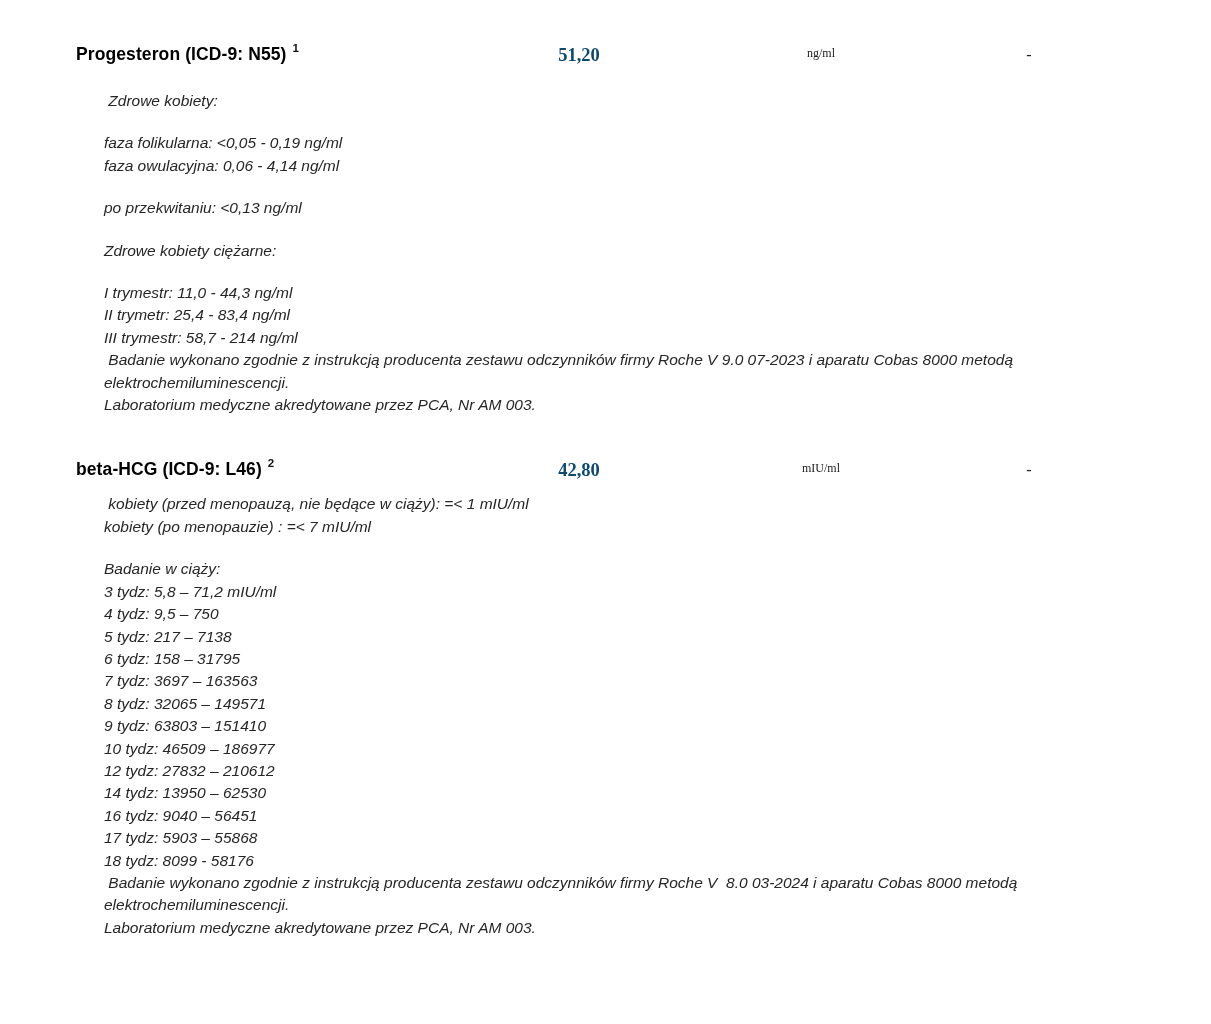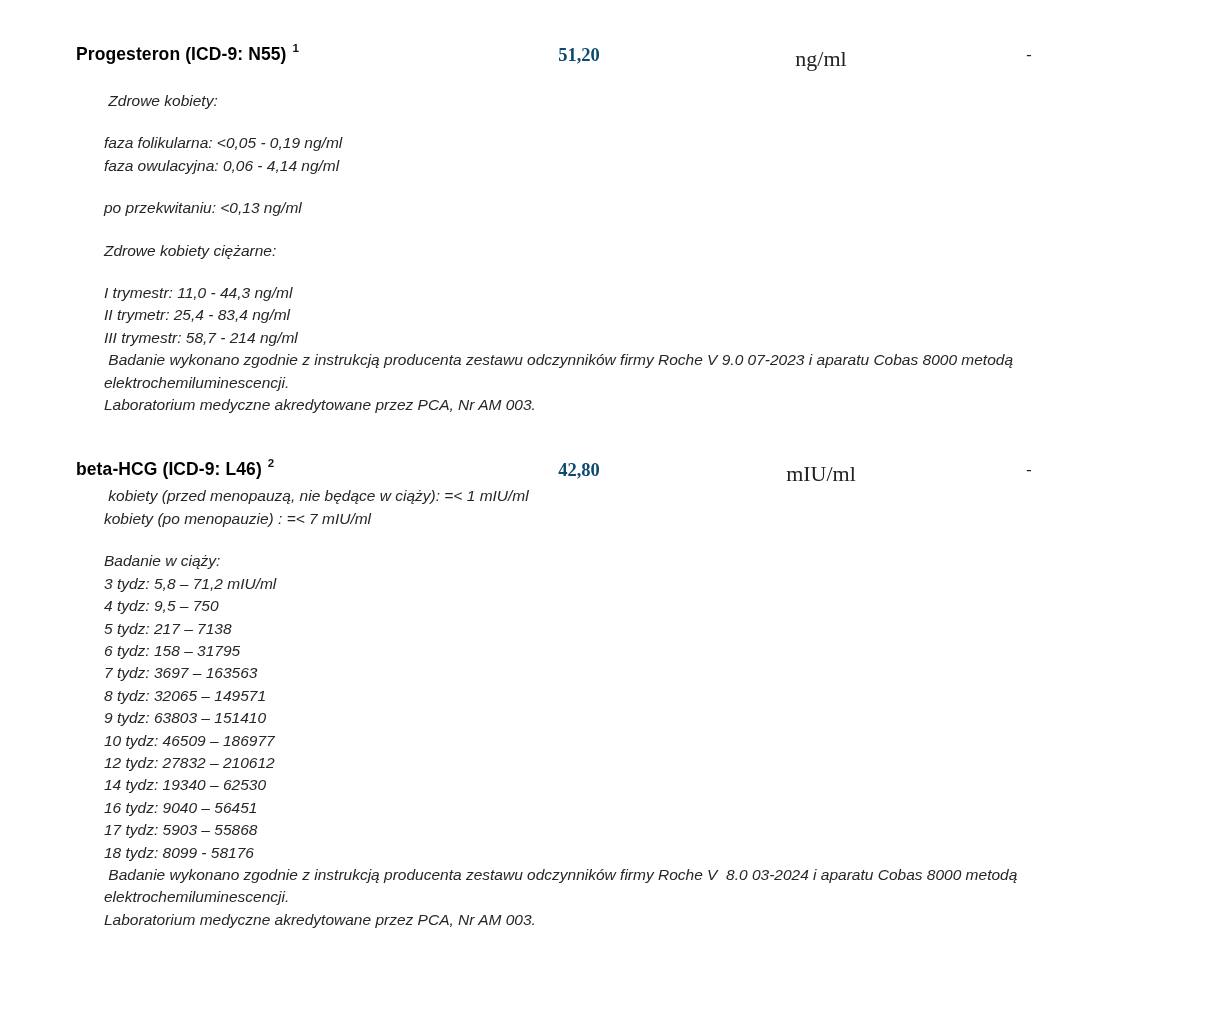--- a/index.html
+++ b/index.html
@@ -49,39 +49,39 @@
     font-size: 18.5px;
     color: #0c4a6e;
     white-space: pre;
   }
   .result-unit {
     position: absolute;
     left: 745px;
     top: 2px;
     transform: translateX(-50%);
     font-family: "Liberation Serif", serif;
-    font-size: 22px;
+    font-size: 12px;
     color: #222;
     white-space: pre;
   }
   .result-flag {
     position: absolute;
     left: 953px;
     top: 2px;
     transform: translateX(-50%);
     font-family: "Liberation Serif", serif;
     font-size: 16px;
     color: #222;
     white-space: pre;
   }
   .ref-block {
     padding-left: 28px;
   }
   .sec-0 .ref-block { margin-top: 20px; }
-  .sec-1 .ref-block { margin-top: 0; }
+  .sec-1 .ref-block { margin-top: 8px; }
   .ref-line, .note-line {
     font-family: "Liberation Sans", sans-serif;
     font-style: italic;
     font-size: 15.5px;
     line-height: 22.4px;
     color: #262626;
     white-space: pre;
   }
   .ref-line.blank {
     height: 20px;
@@ -132,21 +132,21 @@
         <div class="ref-line">Badanie w ciąży:</div>
         <div class="ref-line">3 tydz: 5,8 – 71,2 mIU/ml</div>
         <div class="ref-line">4 tydz: 9,5 – 750</div>
         <div class="ref-line">5 tydz: 217 – 7138</div>
         <div class="ref-line">6 tydz: 158 – 31795</div>
         <div class="ref-line">7 tydz: 3697 – 163563</div>
         <div class="ref-line">8 tydz: 32065 – 149571</div>
         <div class="ref-line">9 tydz: 63803 – 151410</div>
         <div class="ref-line">10 tydz: 46509 – 186977</div>
         <div class="ref-line">12 tydz: 27832 – 210612</div>
-        <div class="ref-line">14 tydz: 19340 – 62530</div>
+        <div class="ref-line">14 tydz: 13950 – 62530</div>
         <div class="ref-line">16 tydz: 9040 – 56451</div>
         <div class="ref-line">17 tydz: 5903 – 55868</div>
         <div class="ref-line">18 tydz: 8099 - 58176</div>
         <div class="note-line"> Badanie wykonano zgodnie z instrukcją producenta zestawu odczynników firmy Roche V  8.0 03-2024 i aparatu Cobas 8000 metodą</div>
         <div class="note-line">elektrochemiluminescencji.</div>
         <div class="note-line">Laboratorium medyczne akredytowane przez PCA, Nr AM 003.</div>
       </div>
   </div>
 </div>
 

